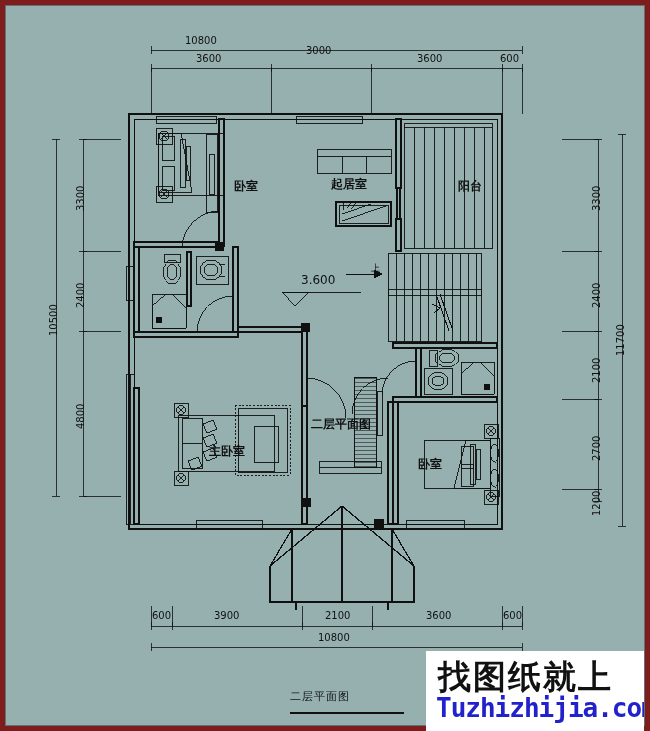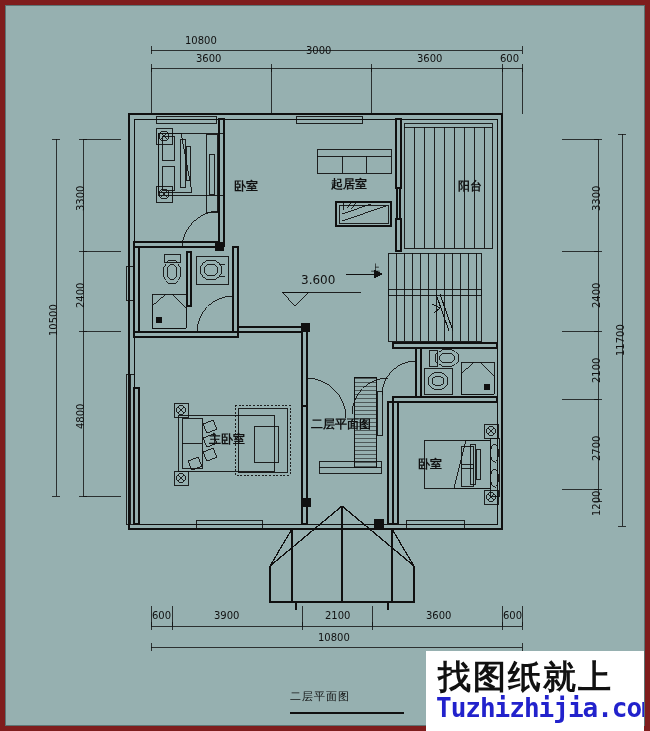--- a/index.html
+++ b/index.html
@@ -464,21 +464,21 @@
     <div class="lbl dimtxt" style="left:146px;top:605px;">600</div>
     <div class="lbl dimtxt" style="left:208px;top:605px;">3900</div>
     <div class="lbl dimtxt" style="left:319px;top:605px;">2100</div>
     <div class="lbl dimtxt" style="left:420px;top:605px;">3600</div>
     <div class="lbl dimtxt" style="left:497px;top:605px;">600</div>
     <div class="lbl dimtxt" style="left:312px;top:627px;">10800</div>
 
     <div class="lbl roomtxt" style="left:228px;top:174px;">卧室</div>
     <div class="lbl roomtxt" style="left:325px;top:172px;text-align:right;">起居室</div>
     <div class="lbl roomtxt" style="left:452px;top:174px;">阳台</div>
-    <div class="lbl roomtxt" style="left:203px;top:427px;">主卧室</div>
+    <div class="lbl roomtxt" style="left:203px;top:439px;">主卧室</div>
     <div class="lbl roomtxt" style="left:305px;top:412px;">二层平面图</div>
     <div class="lbl roomtxt" style="left:412px;top:452px;">卧室</div>
 
     <div class="lbl elevtxt" style="left:295px;top:268px;">3.600</div>
     <div class="lbl smalltxt" style="left:365px;top:258px;">上</div>
 
     <div class="lbl titletxt" style="left:284px;top:685px;">二层平面图</div>
 
     <div id="wm">
       <div class="cn">找图纸就上</div>

